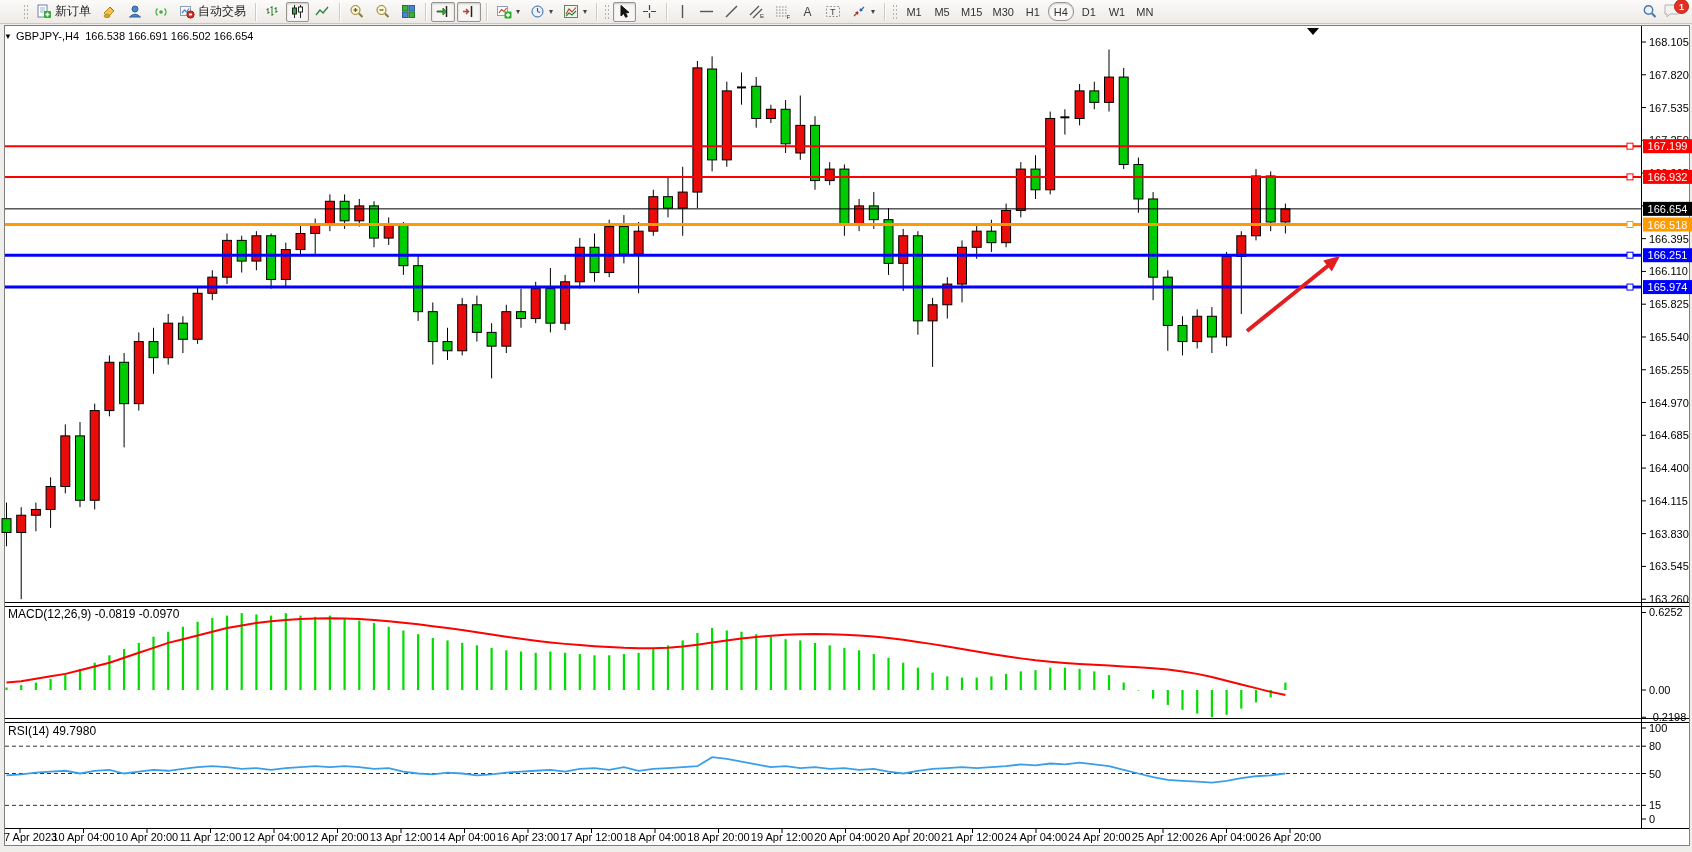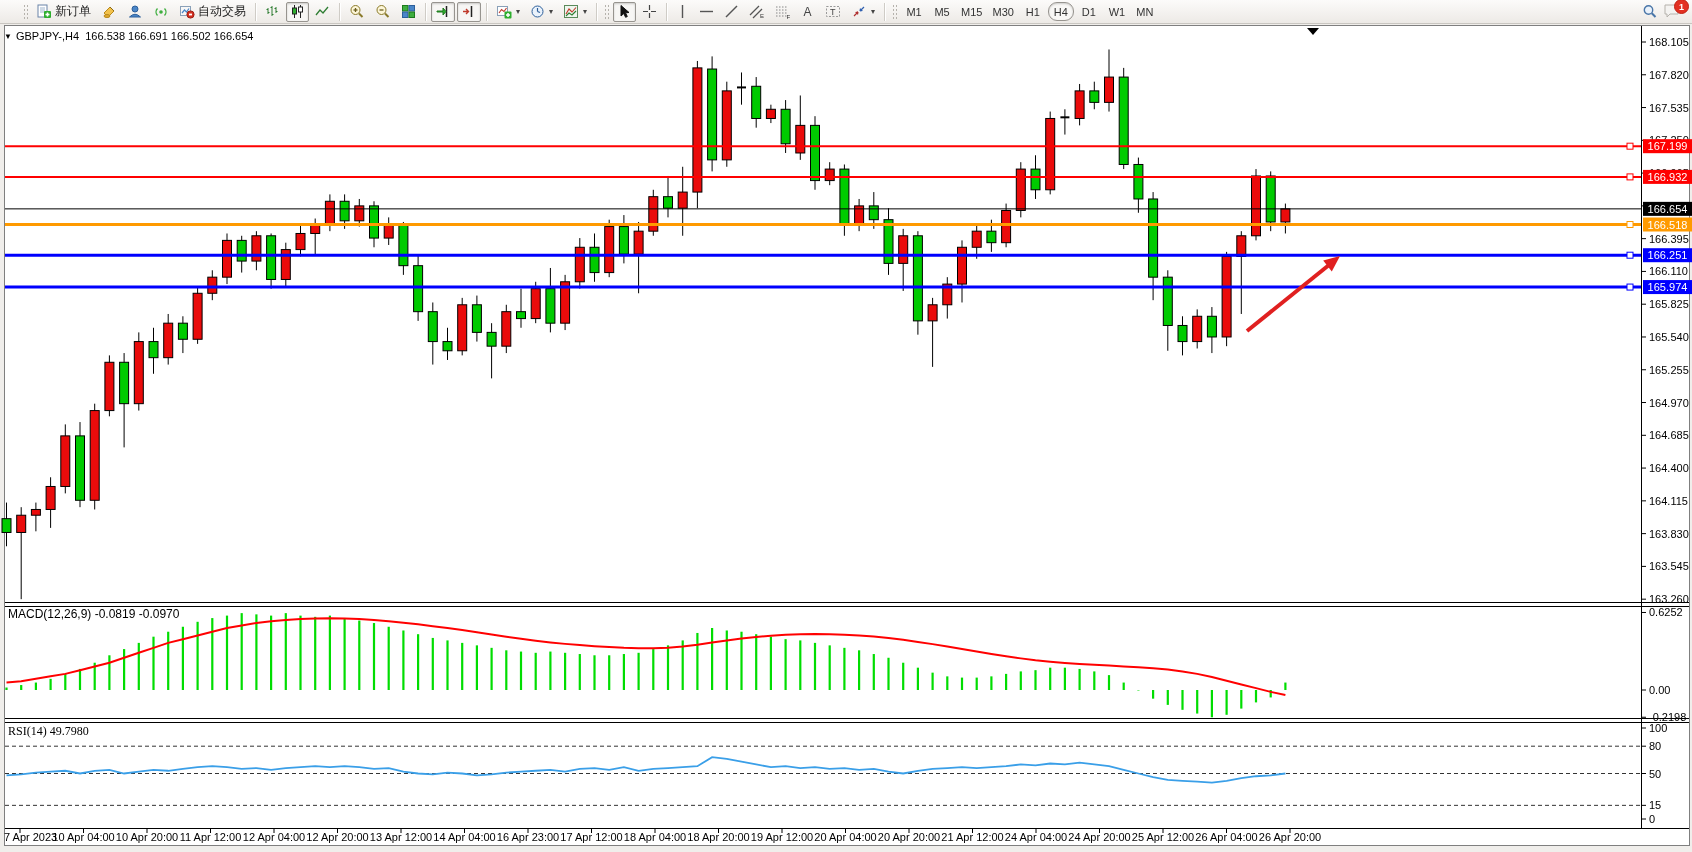--- a/index.html
+++ b/index.html
@@ -41,21 +41,21 @@
   }
   .ic{display:block;}
   
   .chart-title{
     position:absolute;left:4px;top:30px;font-size:11px;color:#000;
     z-index:5;white-space:nowrap;
   }
   .chart-title .tri{font-size:8px;vertical-align:1px;margin-right:4px;}
   .pane-label{position:absolute;font-size:12px;color:#000;z-index:5;white-space:nowrap;}
   #macd-label{left:8px;top:607px;}
-  #rsi-label{left:8px;top:724px;font-family:Liberation Serif, serif;}
+  #rsi-label{left:8px;top:724px;}
   svg text{font-family:"Liberation Sans",sans-serif;}
 </style>
 </head>
 <body>
 
 <div class="toolbar">
   <div class="grip"></div>
 
   <button class="tb">
     <svg class="ic" width="16" height="15" viewBox="0 0 16 15">

